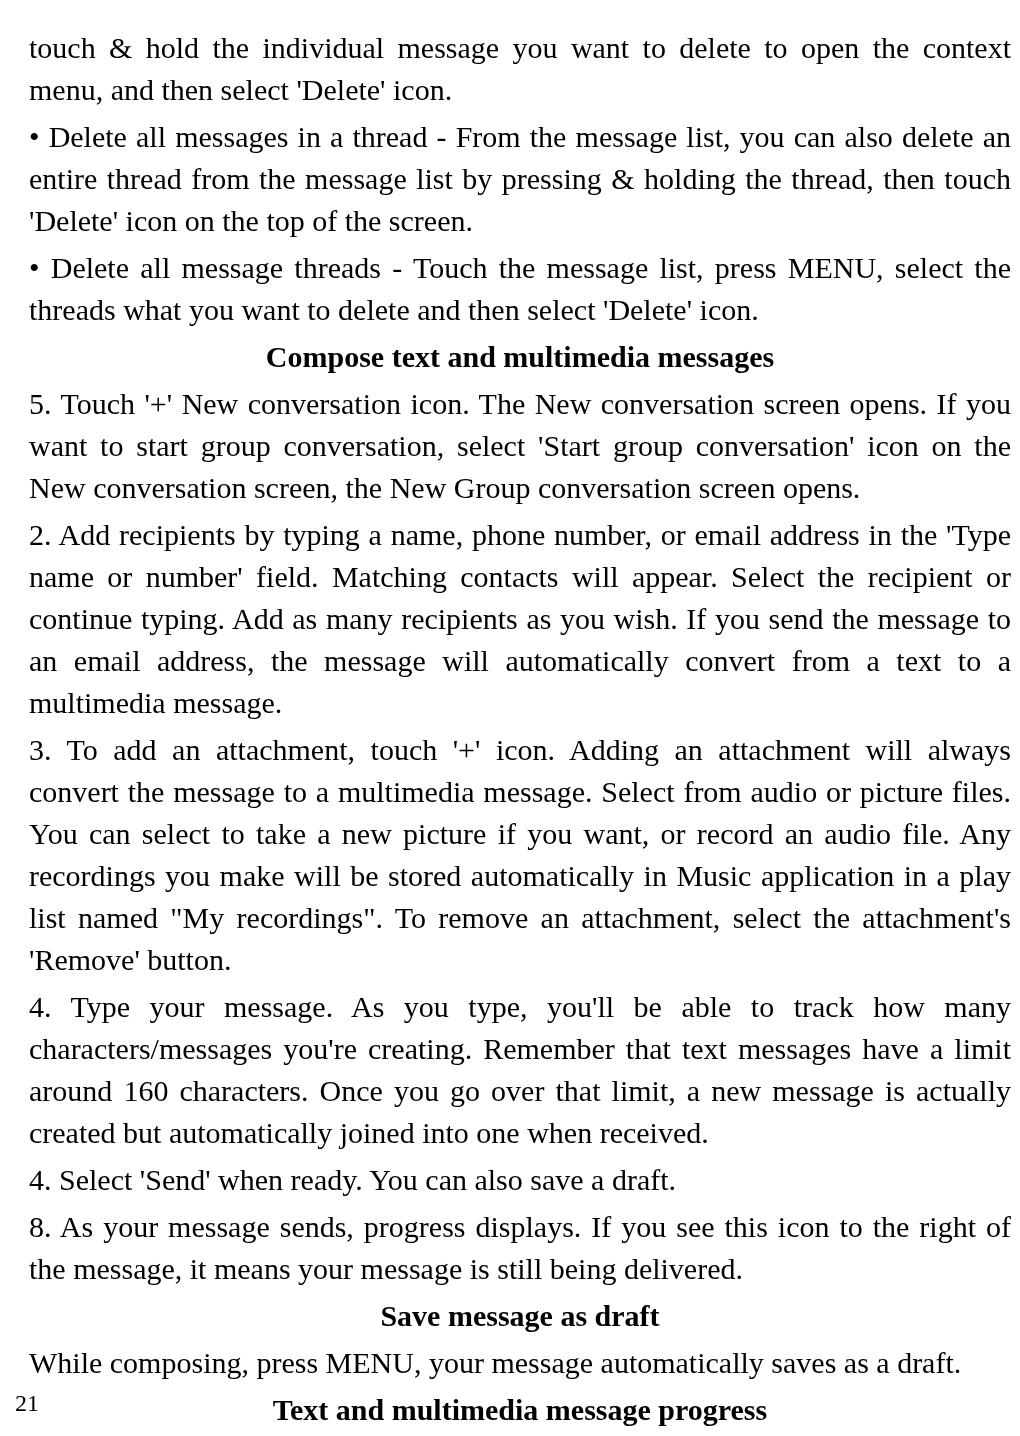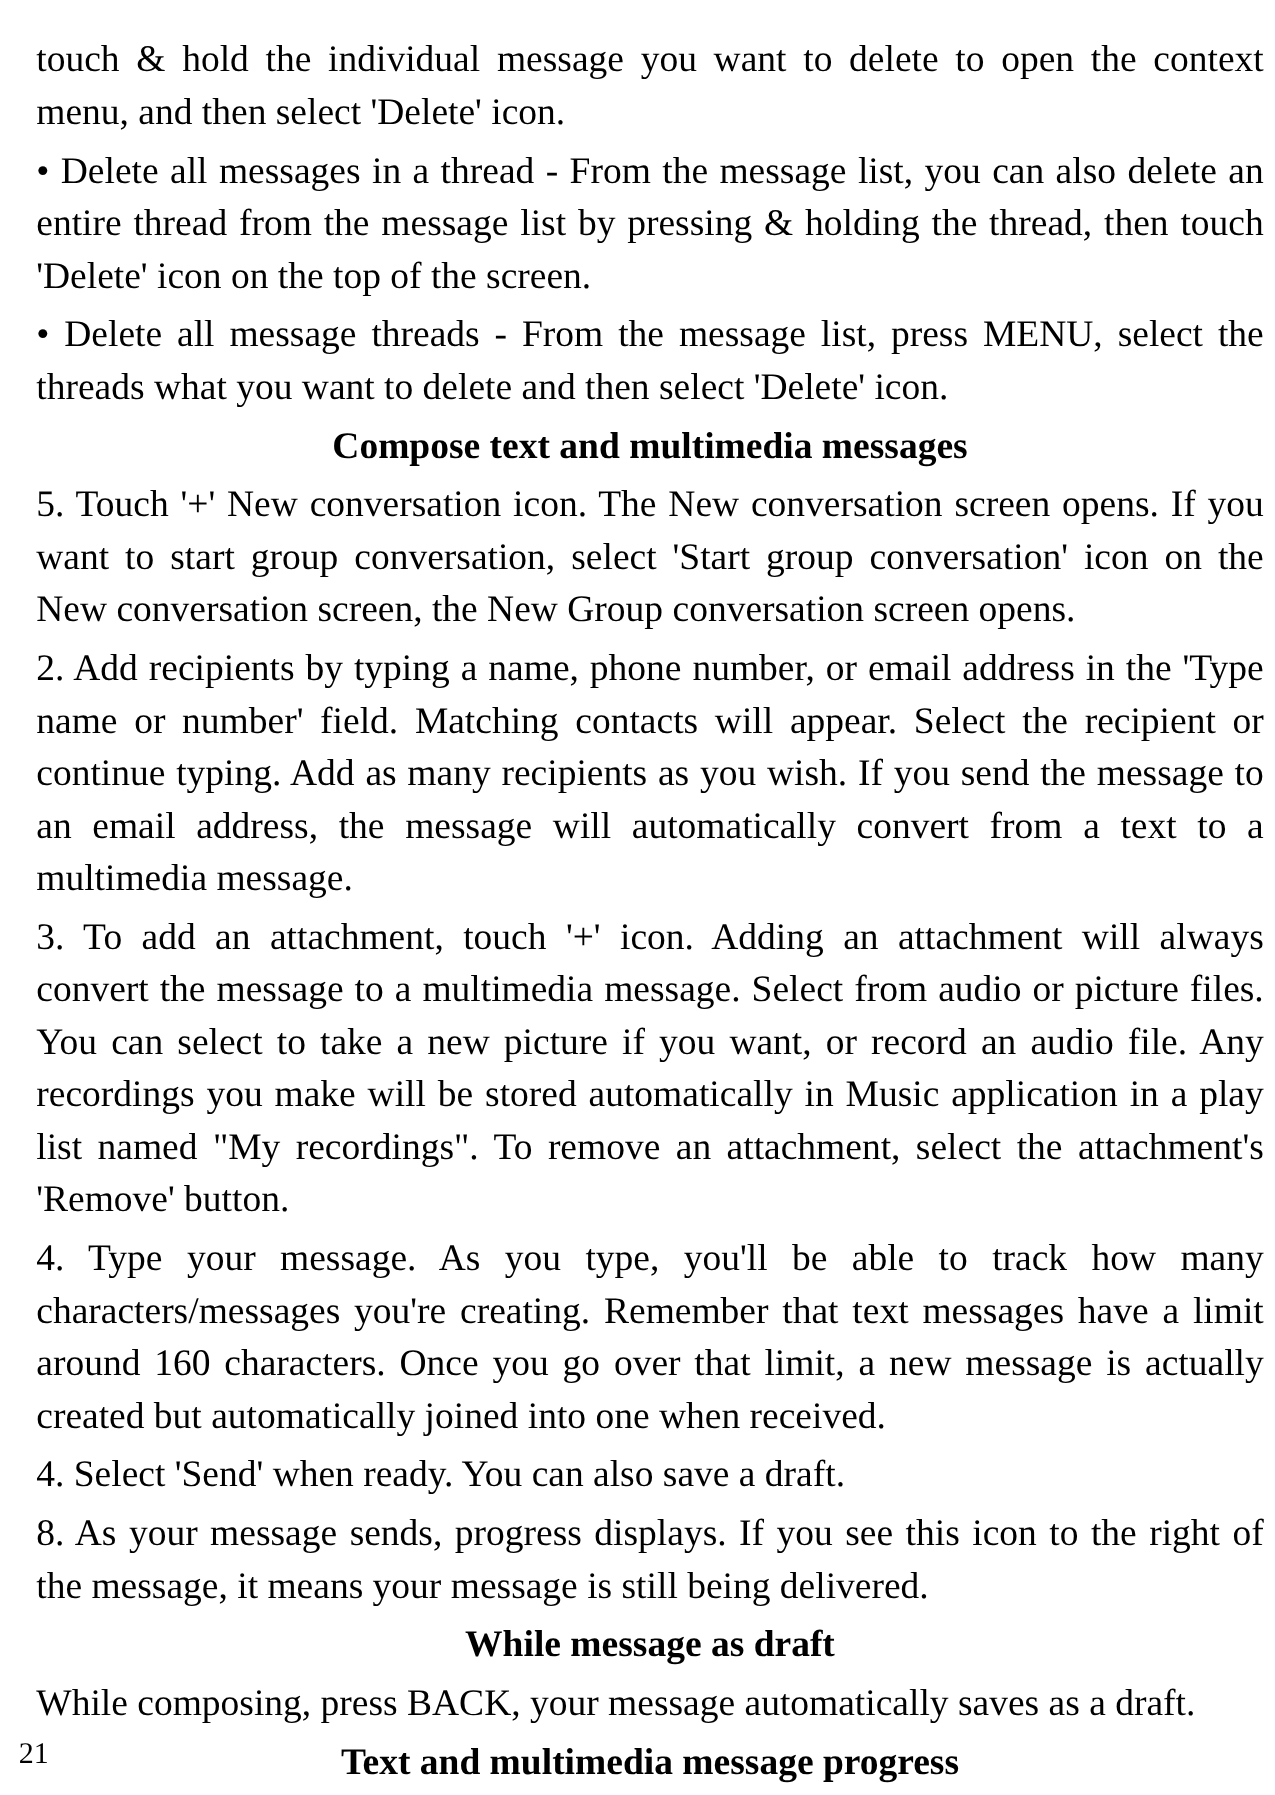--- a/index.html
+++ b/index.html
@@ -33,25 +33,25 @@
       right: 0;
       text-align: left;
       font-size: 24px;
     }
   </style>
 </head>
 <body>
 
 <div class="paragraph">touch &amp; hold the individual message you want to delete to open the context menu, and then select 'Delete' icon.</div>
 <div class="paragraph">• Delete all messages in a thread - From the message list, you can also delete an entire thread from the message list by pressing &amp; holding the thread, then touch 'Delete' icon on the top of the screen.</div>
-<div class="paragraph">• Delete all message threads - From the message list, press MENU, select the threads what you want to delete and then select 'Delete' icon.</div>
+<div class="paragraph">• Delete all message threads - Touch the message list, press MENU, select the threads what you want to delete and then select 'Delete' icon.</div>
 <div class="heading">Compose text and multimedia messages</div>
 <div class="paragraph">5. Touch '+' New conversation icon. The New conversation screen opens. If you want to start group conversation, select 'Start group conversation' icon on the New conversation screen, the New Group conversation screen opens.</div>
 <div class="paragraph">2. Add recipients by typing a name, phone number, or email address in the 'Type name or number' field. Matching contacts will appear. Select the recipient or continue typing. Add as many recipients as you wish. If you send the message to an email address, the message will automatically convert from a text to a multimedia message.</div>
 <div class="paragraph">3. To add an attachment, touch '+' icon. Adding an attachment will always convert the message to a multimedia message. Select from audio or picture files. You can select to take a new picture if you want, or record an audio file. Any recordings you make will be stored automatically in Music application in a play list named "My recordings". To remove an attachment, select the attachment's 'Remove' button.</div>
 <div class="paragraph">4. Type your message. As you type, you'll be able to track how many characters/messages you're creating. Remember that text messages have a limit around 160 characters. Once you go over that limit, a new message is actually created but automatically joined into one when received.</div>
 <div class="paragraph">4. Select 'Send' when ready. You can also save a draft.</div>
 <div class="paragraph">8. As your message sends, progress displays. If you see this icon to the right of the message, it means your message is still being delivered.</div>
-<div class="heading">While message as draft</div>
-<div class="paragraph">While composing, press BACK, your message automatically saves as a draft.</div>
+<div class="heading">Save message as draft</div>
+<div class="paragraph">While composing, press MENU, your message automatically saves as a draft.</div>
 <div class="heading">Text and multimedia message progress</div>
 
 <div class="page-number">21</div>
 
 </body></html>

